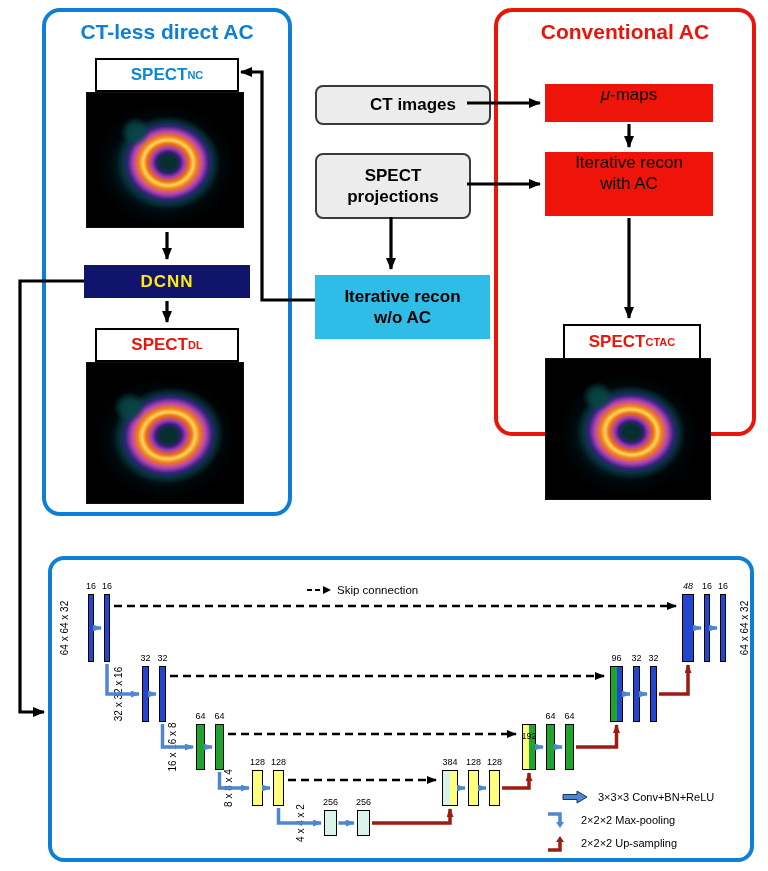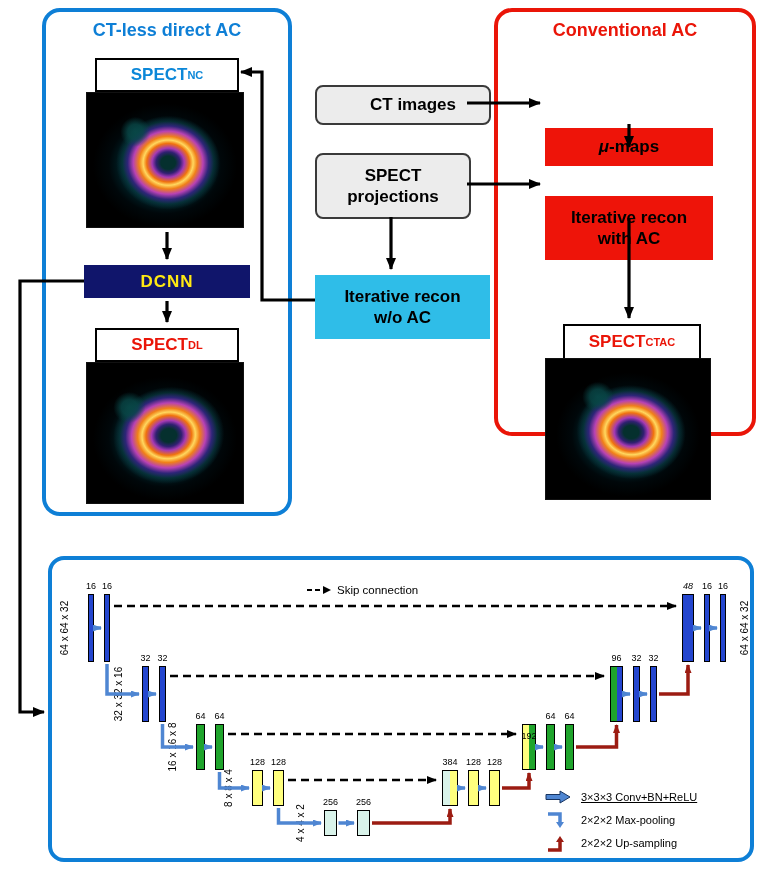--- a/index.html
+++ b/index.html
@@ -3,21 +3,21 @@
 <meta charset="utf-8">
 <style>
   html,body{margin:0;padding:0;background:#fff;}
   .page{position:relative;width:768px;height:871px;background:#fff;overflow:hidden;
         font-family:"Liberation Sans",sans-serif;color:#000;}
 
   
   .panel{position:absolute;border-radius:18px;box-sizing:border-box;background:#fff;}
   .blue-panel{left:42px;top:8px;width:250px;height:508px;border:4px solid var(--panel-blue);}
   .red-panel{left:494px;top:8px;width:262px;height:428px;border:4px solid var(--panel-red);}
-  .panel-title{text-align:center;font-weight:bold;font-size:18px;margin-top:8px;}
+  .panel-title{text-align:center;font-weight:bold;font-size:21px;margin-top:8px;}
   .blue-title{color:var(--panel-blue);}
   .red-title{color:var(--panel-red);}
 
   
   .label-box{position:absolute;background:#fff;border:2px solid #000;display:flex;
              align-items:center;justify-content:center;font-weight:bold;font-size:17px;}
   .label-box sub{font-size:11px;font-weight:bold;}
   .spect-nc{left:49px;top:46px;width:140px;height:30px;color:var(--spect-nc-text);}
   .spect-dl{left:49px;top:316px;width:140px;height:30px;color:var(--spect-dl-text);}
   .spect-ctac{left:65px;top:312px;width:134px;height:32px;color:var(--spect-dl-text);}
@@ -53,21 +53,21 @@
             font-weight:bold;font-size:17px;letter-spacing:1px;}
   .gray-box{position:absolute;background:#ececec;border:2px solid #3a3a3a;border-radius:8px;
             display:flex;flex-direction:column;align-items:center;justify-content:center;
             font-weight:bold;font-size:17px;line-height:1.25;}
   .ct-box{left:315px;top:85px;width:152px;height:36px;padding-left:20px;}
   .proj-box{left:315px;top:153px;width:152px;height:62px;}
   .cyan-box{position:absolute;left:315px;top:275px;width:175px;height:64px;background:var(--cyan-box);
             display:flex;flex-direction:column;align-items:center;justify-content:center;
             font-weight:bold;font-size:17px;line-height:1.25;}
   .red-box{position:absolute;background:var(--red-box);display:flex;flex-direction:column;
-           align-items:center;justify-content:center;font-weight:bold;font-size:17px;line-height:1.25;margin-top:44px;}
+           align-items:center;justify-content:flex-start;font-weight:normal;font-size:17px;line-height:1.25;}
   .mu-box{left:47px;top:72px;width:168px;height:38px;}
   .iterac-box{left:47px;top:140px;width:168px;height:64px;}
 
   
   .overlay{position:absolute;left:0;top:0;pointer-events:none;}
   .flow{stroke:#000;stroke-width:3.2;fill:none;}
 
   
   .unet-box{position:absolute;left:48px;top:556px;width:706px;height:306px;
             border:4px solid var(--panel-blue);border-radius:16px;box-sizing:border-box;background:#fff;}
@@ -252,21 +252,21 @@
       </svg>
 
     <div class="skip-label">
       <svg width="25" height="10">
         <line x1="0" y1="5" x2="16" y2="5" stroke="#000" stroke-width="2" stroke-dasharray="5 3"></line>
         <polygon points="16,1 24,5 16,9" fill="#000"></polygon>
       </svg>
       <span>Skip connection</span>
     </div>
 
-    <div class="legend-row" style="left:492px;top:228px;text-decoration:underline;">
+    <div class="legend-row" style="left:509px;top:228px;">
       <svg width="30" height="14">
         <path d="M2,4.5 h14 v-3.5 l10,6 l-10,6 v-3.5 h-14 z" fill="#4f86d2" stroke="#17335f" stroke-width="1"></path>
       </svg>
       <span>3×3×3 Conv+BN+ReLU</span>
     </div>
     <div class="legend-row" style="left:492px;top:251px;">
       <svg width="30" height="17">
         <path d="M4,2 h12 v8" stroke="#4f86d2" stroke-width="3.5" fill="none"></path>
         <polygon points="12,10 20,10 16,16" fill="#4f86d2"></polygon>
       </svg>

